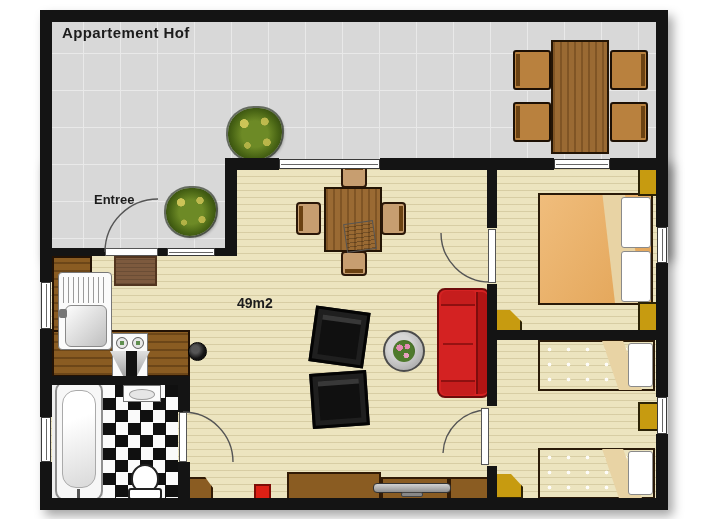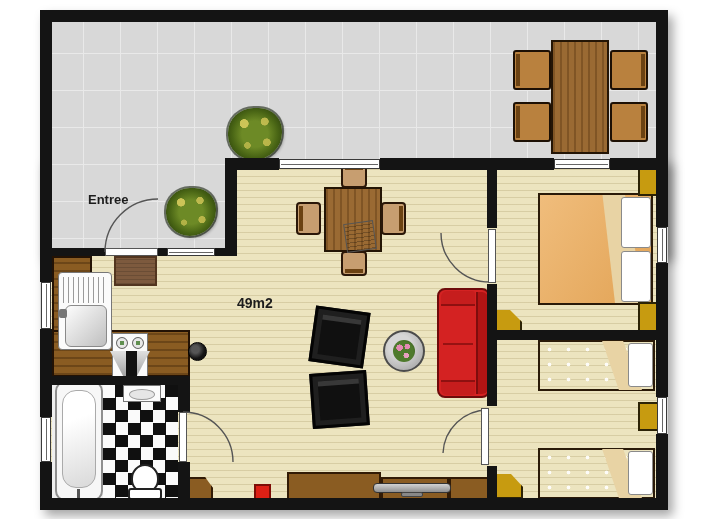--- a/index.html
+++ b/index.html
@@ -228,16 +228,17 @@
     <path d="M441 233 A49 49 0 0 0 490 282" fill="none" stroke="#555" stroke-width="1.4"></path>
     <path d="M443 453 A45 45 0 0 1 488 410" fill="none" stroke="#555" stroke-width="1.4"></path>
     <path d="M183 412 A50 50 0 0 1 233 462" fill="none" stroke="#555" stroke-width="1.4"></path>
   </svg>
 
   <div class="door-leaf" style="left:105px;top:248px;width:53px;height:8px;"></div>
   <div class="door-leaf" style="left:488px;top:229px;width:8px;height:54px;"></div>
   <div class="door-leaf" style="left:481px;top:408px;width:8px;height:57px;"></div>
   <div class="door-leaf" style="left:179px;top:412px;width:8px;height:50px;"></div>
 
-  <div class="lbl" style="left:88px;top:192px;font-size:13px;">Entree</div>
+  <div class="lbl" style="left:62px;top:24px;font-size:15px;letter-spacing:.4px;">Appartement Hof</div>
+  <div class="lbl" style="left:94px;top:192px;font-size:13px;">Entree</div>
   <div class="lbl" style="left:237px;top:295px;font-size:14px;">49m2</div>
 
 </div>
 
 </body></html>

